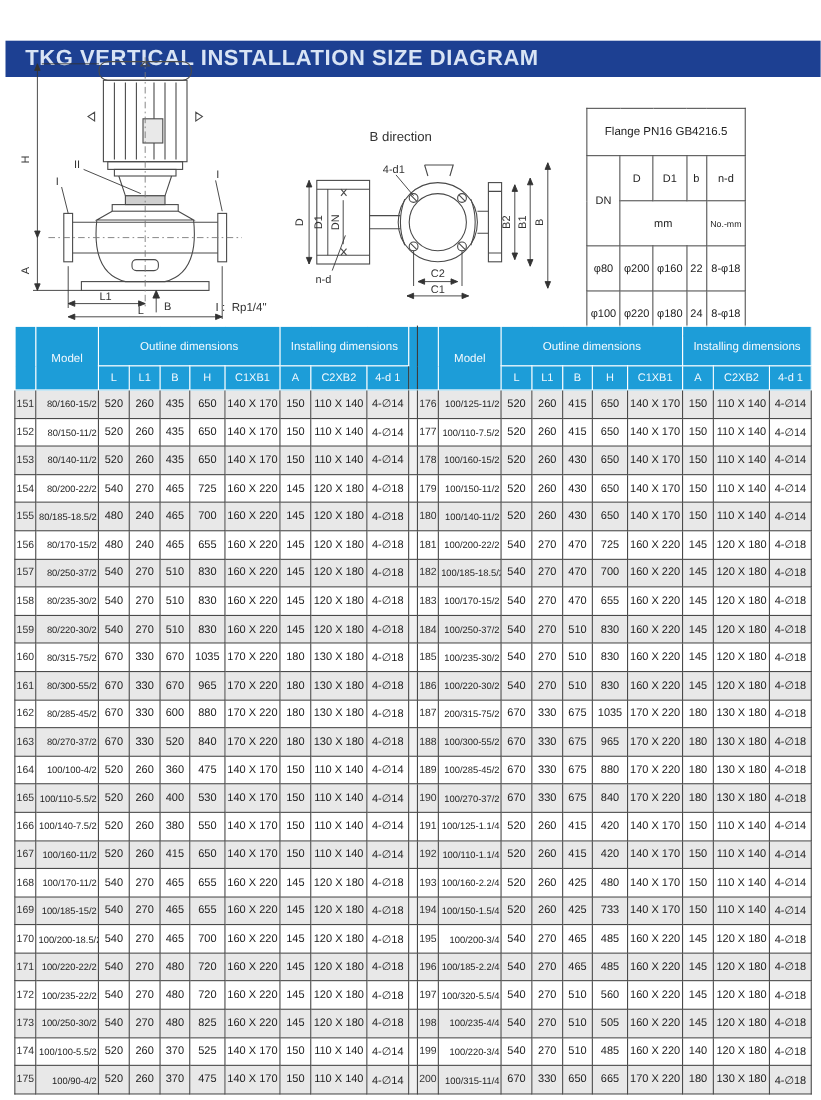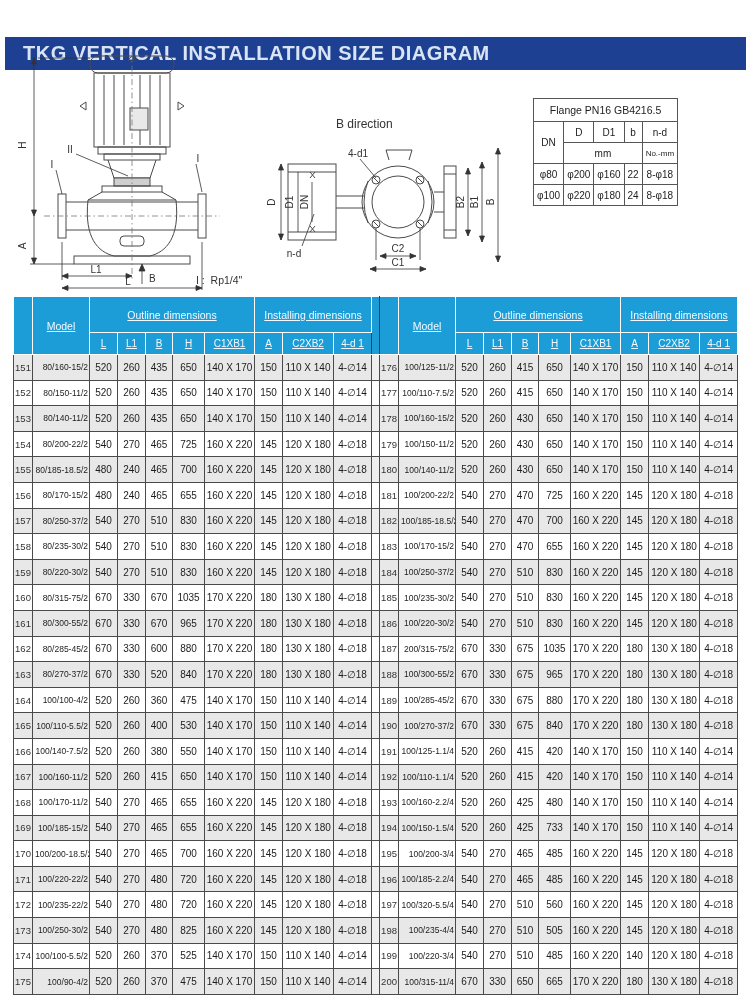--- a/index.html
+++ b/index.html
@@ -19,30 +19,30 @@
   .diagram-area{position:absolute;left:0;top:42px;width:746px;height:254px;}
   .front-svg{position:absolute;left:18px;top:8px;}
   .bview-svg{position:absolute;left:248px;top:60px;}
   .bview-title{position:absolute;left:336px;top:75px;font-size:12px;color:#333;}
   .notes{position:absolute;left:196px;top:203px;font-size:10.5px;color:#333;line-height:14px;white-space:pre;}
   svg text{font-family:"Liberation Sans",sans-serif;font-size:10px;fill:#333;}
   
   .flange-wrap{position:absolute;left:533px;top:56px;}
   table.flange{border-collapse:collapse;font-size:10px;color:#222;}
   table.flange td,table.flange th{
-    border:1px solid #555;text-align:center;padding:3px 3px;height:14px;font-weight:normal;
+    border:1px solid #555;text-align:center;padding:13px 3px;height:14px;font-weight:normal;
   }
   table.flange .ttl{height:16px;font-size:10.5px;}
   table.flange .small{font-size:8px;}
   
   .main-table-wrap{position:absolute;left:13px;top:296px;}
   table.main{border-collapse:collapse;table-layout:fixed;width:722px;font-size:10px;}
   table.main th{
     background:#1d9dd8;color:#f2f9fe;font-weight:normal;
-    border:1px solid #ffffff;text-align:center;text-decoration:underline;
+    border:1px solid #ffffff;text-align:center;
   }
   table.main thead tr.h1 th{height:33px;font-size:10.5px;}
   table.main thead tr.h2 th{height:19px;font-size:10px;}
   table.main thead th.gaph{border-left:1px solid #3c3c3c;border-right:1px solid #3c3c3c;}
   table.main td{
     border:1px solid #4a4a4a;text-align:center;height:24.6px;
     padding:0 1px;color:#1c1c1c;overflow:hidden;white-space:nowrap;
   }
   table.main td.model{font-size:8.5px;text-align:right;padding-left:2px;}
   table.main td.num{font-size:9.5px;color:#333;margin-left:12px;}

